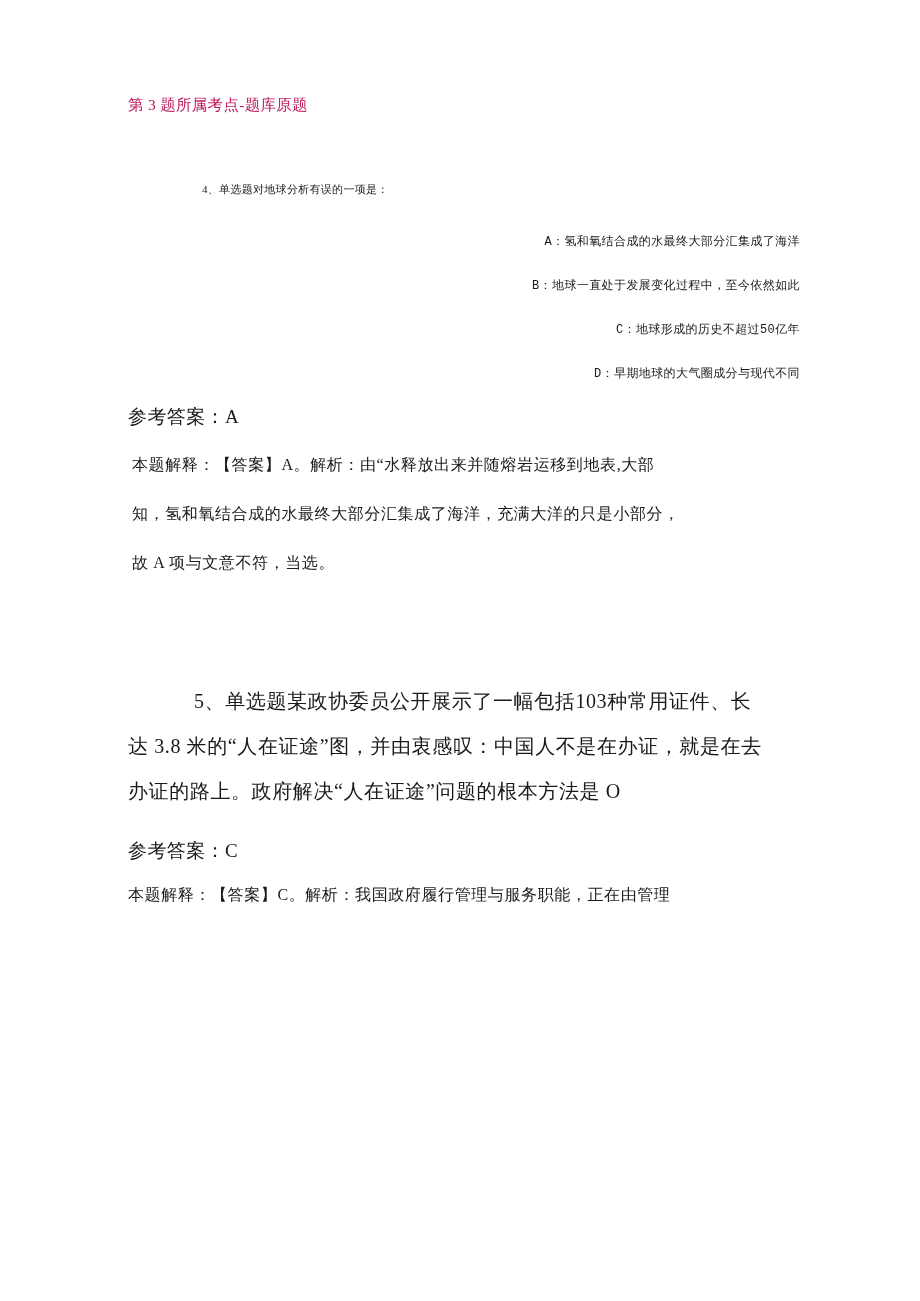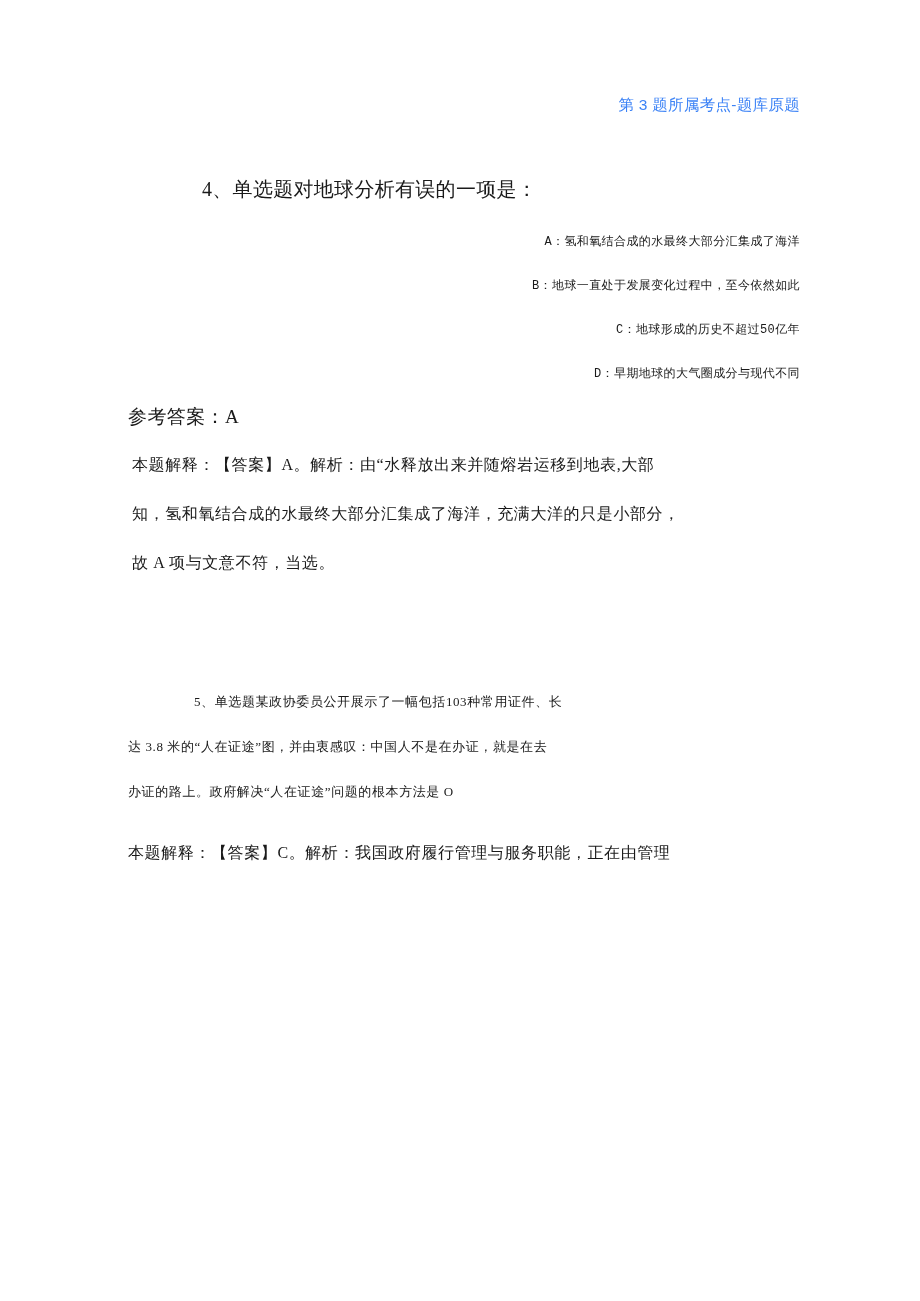--- a/index.html
+++ b/index.html
@@ -17,33 +17,32 @@
     box-sizing: border-box;
     overflow: hidden;
   }
   .content {
     position: absolute;
     left: 128px;
     top: 92px;
     width: 672px;
   }
   .src-line {
-    font-family: Liberation Sans, sans-serif;
+    font-family: Liberation Serif, serif;
     font-size: 15.5px;
     line-height: 26px;
-    color: #3b82f6;
+    color: #be185d;
     letter-spacing: 0.3px;
-    text-align: right;
   }
   .gap-lg { height: 56px; }
   .gap-md { height: 34px; }
   .gap-sm { height: 16px; }
   .q-title {
     font-family: "Liberation Serif", serif;
-    font-size: 20px;
+    font-size: 11px;
     line-height: 30px;
     text-indent: 74px;
     letter-spacing: 0.3px;
   }
   .opt {
     font-family: Liberation Mono, monospace;
     font-size: 12px;
     line-height: 44px;
     letter-spacing: 0.4px;
     text-align: right;
@@ -60,21 +59,21 @@
     line-height: 45px;
     letter-spacing: 0.6px;
     text-align: justify;
     text-justify: inter-ideograph;
   }
   .explain-block p {
     margin: 4px;
   }
   .flow {
     font-family: "Liberation Serif", serif;
-    font-size: 13px;
+    font-size: 20px;
     line-height: 45px;
     letter-spacing: 0.6px;
     text-align: justify;
     text-justify: inter-ideograph;
   }
   .flow.indent { text-indent: 66px; }
   .opt-row {
     font-family: "Liberation Serif", serif;
     font-size: 16px;
     line-height: 42px;
@@ -113,17 +112,18 @@
 
     <div class="gap-lg"></div>
 
     <div class="flow indent">5、单选题某政协委员公开展示了一幅包括103种常用证件、长</div>
     <div class="flow">达 3.8 米的“人在证途”图，并由衷感叹：中国人不是在办证，就是在去</div>
     <div class="flow">办证的路上。政府解决“人在证途”问题的根本方法是 O</div>
 
 
     <div class="gap-sm"></div>
 
+    <div class="answer">参考答案：C</div>
 
     <div class="explain">本题解释：【答案】C。解析：我国政府履行管理与服务职能，正在由管理</div>
 
   </div>
 </div>
 
 </body></html>

